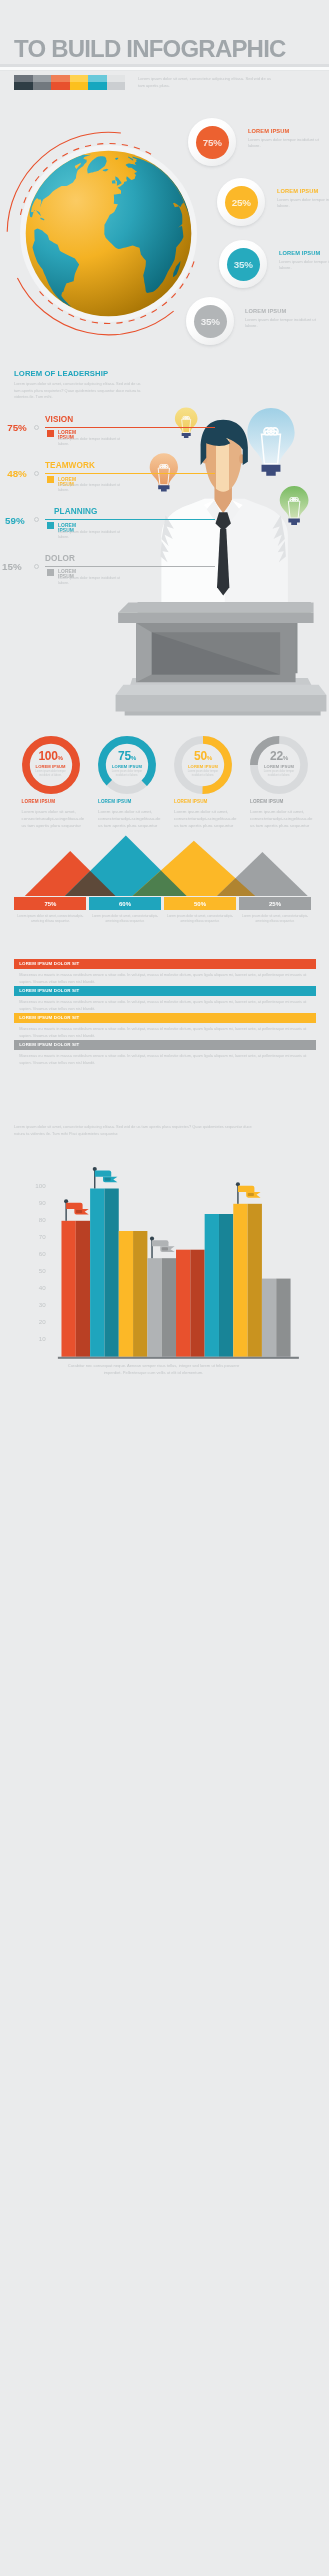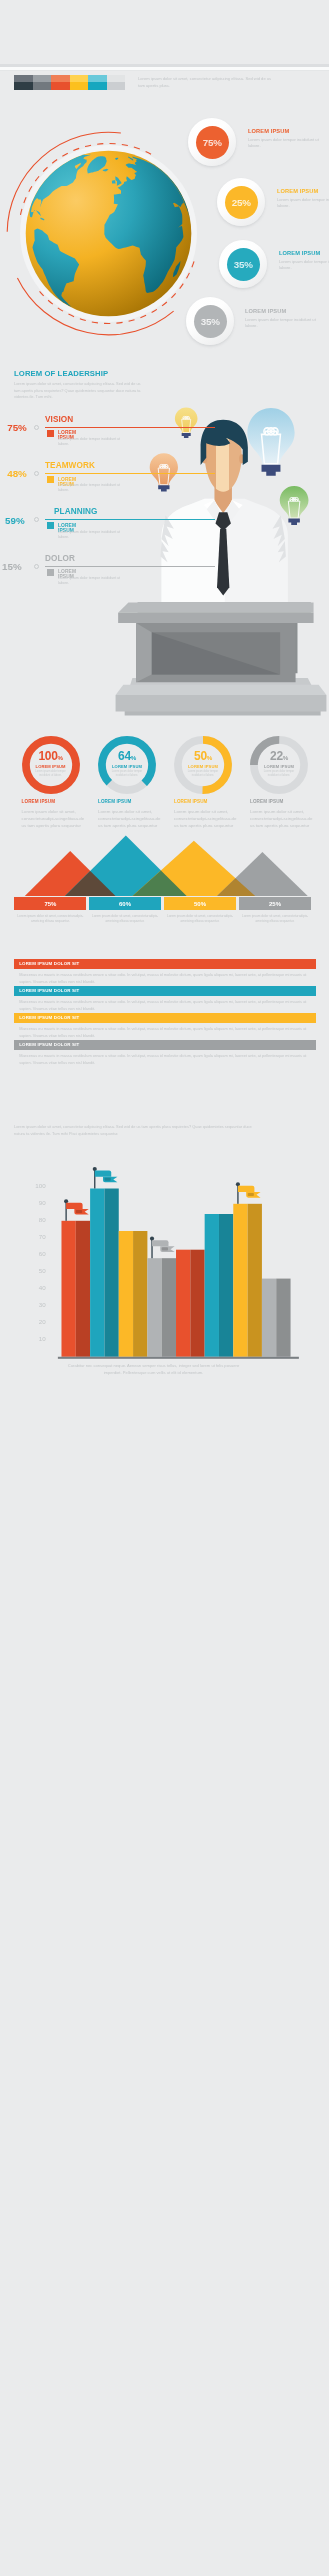--- a/index.html
+++ b/index.html
@@ -55,20 +55,21 @@
 
 #bc-intro { left:14px; top:1124px; width:247px; font-size:3.9px; line-height:1.7; }
 .axlab { position:absolute; width:21.6px; text-align:right; font-size:6.2px; color:#c3c6c8; }
 #bc-caption { left:61px; top:1363px; width:185px; font-size:4.1px; line-height:1.6; text-align:center; }
 
 </style>
 </head>
 <body>
 
 <div class="page">
+<div id="hdr-t2">TO BUILD INFOGRAPHIC</div>
 <div id="hdr-r1"></div>
 <div id="hdr-r2"></div>
 <div id="hdr-r3"></div>
 <div id="swatchbar">
 <span class="sw">
         <i style="background:#6c737b"></i>
         <b style="background:#2f3d45"></b>
       </span>
 <span class="sw">
         <i style="background:#9aa0a5"></i>
@@ -315,21 +316,21 @@
 </div>
 <div class="dncap" style="left:21.6px;top:799px;width:64px">
  <div class="h" style="color:#e8512d">LOREM IPSUM</div>
  <div class="p">Lorem ipsum dolor sit amet, consecteturadipi-scingelitasa.de us tam apertis plura sequuntur</div>
 </div>
 <svg width="62" height="62" viewBox="0 0 120 120" style="left:96px;top:734px">
 <circle cx="60" cy="60" r="48.5" fill="none" stroke="#d8dadc" stroke-width="15"></circle>
 <circle cx="60" cy="60" r="48.5" fill="none" stroke="#1fa5bd" stroke-width="15" stroke-dasharray="228.55 76.18" transform="rotate(135 60 60)"></circle>
 </svg>
 <div class="dn" style="left:96px;top:734px;width:62px;height:62px">
- <div class="v" style="top:15.5px;color:#1fa5bd"><span>64</span><small>%</small></div>
+ <div class="v" style="top:15.5px;color:#1fa5bd"><span>75</span><small>%</small></div>
  <div class="h" style="top:30px;color:#1fa5bd">LOREM IPSUM</div>
  <div class="p" style="top:36px">Lorem ipsum dolor tempor incididunt ut labore.</div>
 </div>
 <div class="dncap" style="left:98px;top:799px;width:64px">
  <div class="h" style="color:#1fa5bd">LOREM IPSUM</div>
  <div class="p">Lorem ipsum dolor sit amet, consecteturadipi-scingelitasa.de us tam apertis plura sequuntur</div>
 </div>
 <svg width="62" height="62" viewBox="0 0 120 120" style="left:172px;top:734px">
 <circle cx="60" cy="60" r="48.5" fill="none" stroke="#d8dadc" stroke-width="15"></circle>
 <circle cx="60" cy="60" r="48.5" fill="none" stroke="#fcb827" stroke-width="15" stroke-dasharray="152.37 152.37" transform="rotate(-90 60 60)"></circle>

